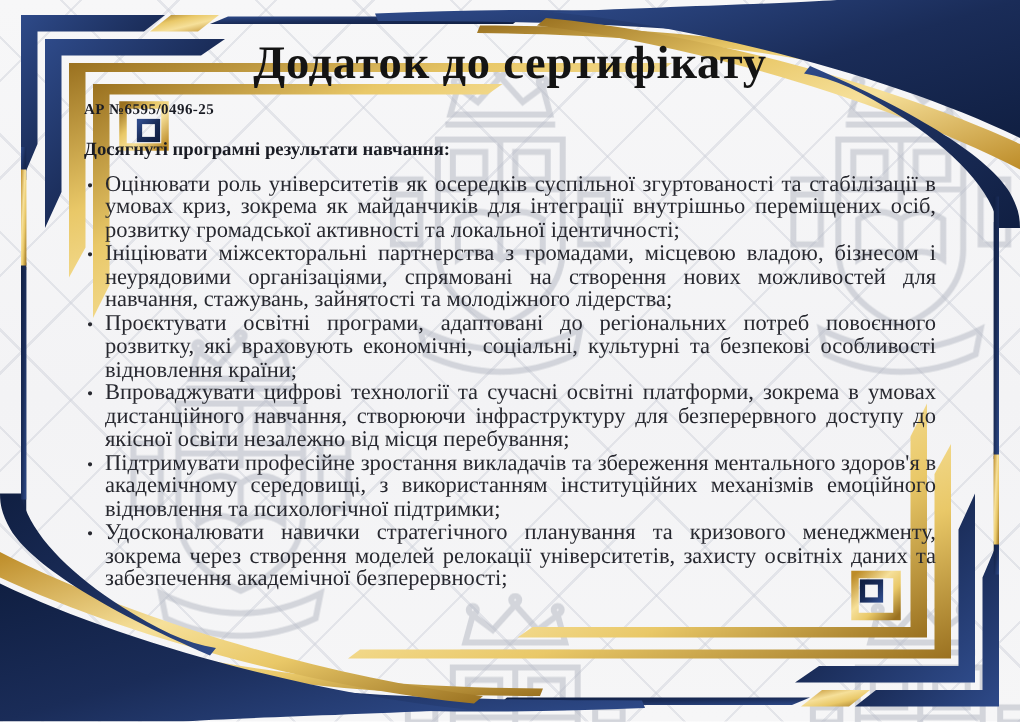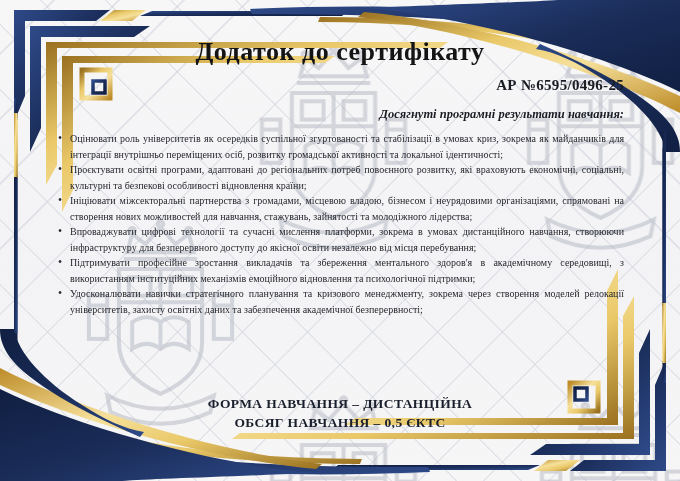--- a/index.html
+++ b/index.html
@@ -15,38 +15,37 @@
   }
   svg.decor{position:absolute;left:0;top:0;width:680px;height:481px;pointer-events:none;}
   .content{
     position:absolute;left:0;top:0;width:680px;height:481px;
     box-sizing:border-box;
     padding:26px 56px 0 56px;
     color:#26272e;
   }
   .title{
     text-align:center;
-    font-size:26px;font-weight:bold;color:#141414;
+    font-size:31px;font-weight:bold;color:#141414;
     letter-spacing:0.5px;line-height:1.05;
-    margin:12px;
+    margin:0;
   }
   .cert-number{
-    text-align:right;
-    font-size:15px;font-weight:bold;color:#1a1c24;
+    text-align:left;
+    font-size:10px;font-weight:bold;color:#1a1c24;
     margin-top:9px;letter-spacing:0.3px;
   }
   .section-heading{
-    text-align:right;
+    text-align:left;
     font-size:12.5px;font-weight:bold;color:#1a1c24;
     margin-top:13px;
-    font-style:italic;
   }
   ul.outcomes{
     margin:9px 0 0 0;padding:0;list-style:none;
-    font-size:10px;line-height:15.5px;
+    font-size:15px;line-height:15.5px;
     text-align:justify;color:#27282f;
   }
   ul.outcomes li{
     position:relative;
     padding-left:14px;
     margin:0;
   }
   ul.outcomes li::before{
     content:"\2022";
     position:absolute;left:2px;top:0;
@@ -142,26 +141,22 @@
     <use href="#gTR" transform="rotate(180 340 240.5)"></use>
   </svg>
 
   <div class="content">
     <h1 class="title">Додаток до сертифікату</h1>
     <div class="cert-number">АР №6595/0496-25</div>
     <div class="section-heading">Досягнуті програмні результати навчання:</div>
 
     <ul class="outcomes">
       <li>Оцінювати роль університетів як осередків суспільної згуртованості та стабілізації в умовах криз, зокрема як майданчиків для інтеграції внутрішньо переміщених осіб, розвитку громадської активності та локальної ідентичності;</li>
+      <li>Ініціювати міжсекторальні партнерства з громадами, місцевою владою, бізнесом і неурядовими організаціями, спрямовані на створення нових можливостей для навчання, стажувань, зайнятості та молодіжного лідерства;</li>
       <li>Проєктувати освітні програми, адаптовані до регіональних потреб повоєнного розвитку, які враховують економічні, соціальні, культурні та безпекові особливості відновлення країни;</li>
-      <li>Ініціювати міжсекторальні партнерства з громадами, місцевою владою, бізнесом і неурядовими організаціями, спрямовані на створення нових можливостей для навчання, стажувань, зайнятості та молодіжного лідерства;</li>
-      <li>Впроваджувати цифрові технології та сучасні мислення платформи, зокрема в умовах дистанційного навчання, створюючи інфраструктуру для безперервного доступу до якісної освіти незалежно від місця перебування;</li>
+      <li>Впроваджувати цифрові технології та сучасні освітні платформи, зокрема в умовах дистанційного навчання, створюючи інфраструктуру для безперервного доступу до якісної освіти незалежно від місця перебування;</li>
       <li>Підтримувати професійне зростання викладачів та збереження ментального здоров'я в академічному середовищі, з використанням інституційних механізмів емоційного відновлення та психологічної підтримки;</li>
       <li>Удосконалювати навички стратегічного планування та кризового менеджменту, зокрема через створення моделей релокації університетів, захисту освітніх даних та забезпечення академічної безперервності;</li>
     </ul>
   </div>
 
-  <div class="footer">
-    <div>ФОРМА НАВЧАННЯ – ДИСТАНЦІЙНА</div>
-    <div>ОБСЯГ НАВЧАННЯ – 0,5 ЄКТС</div>
-  </div>
 
 </div>
 
 </body></html>

